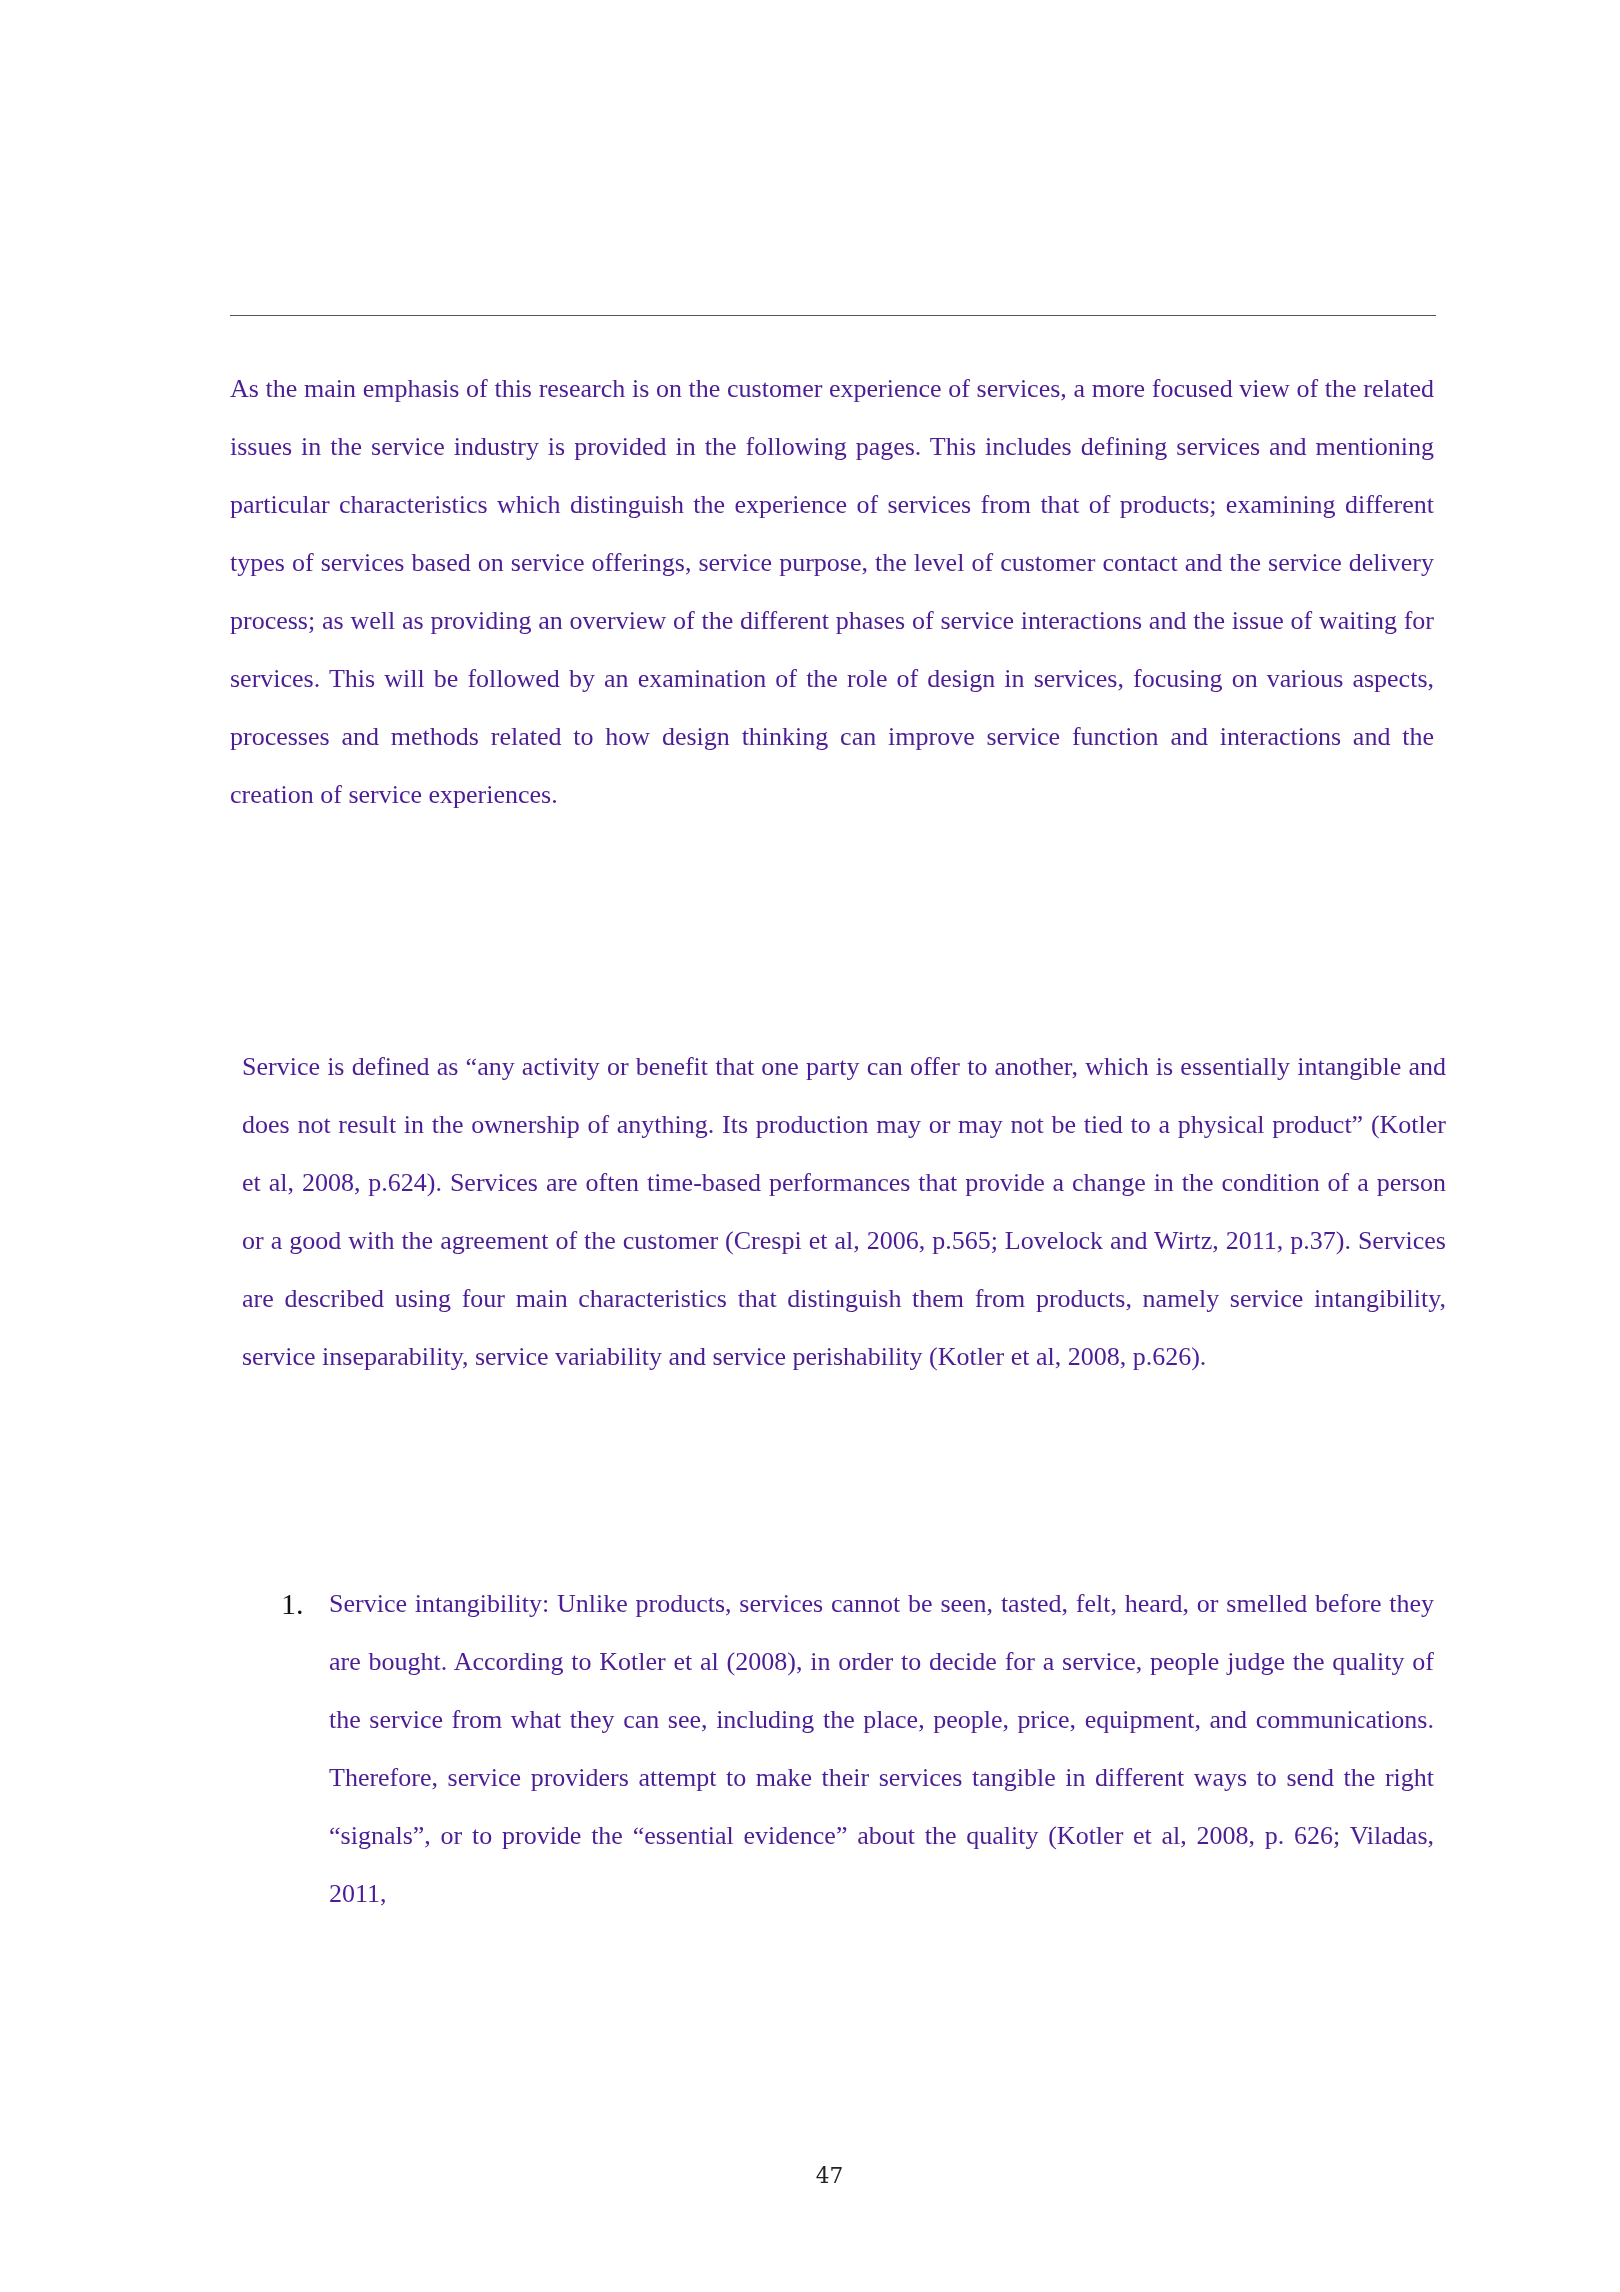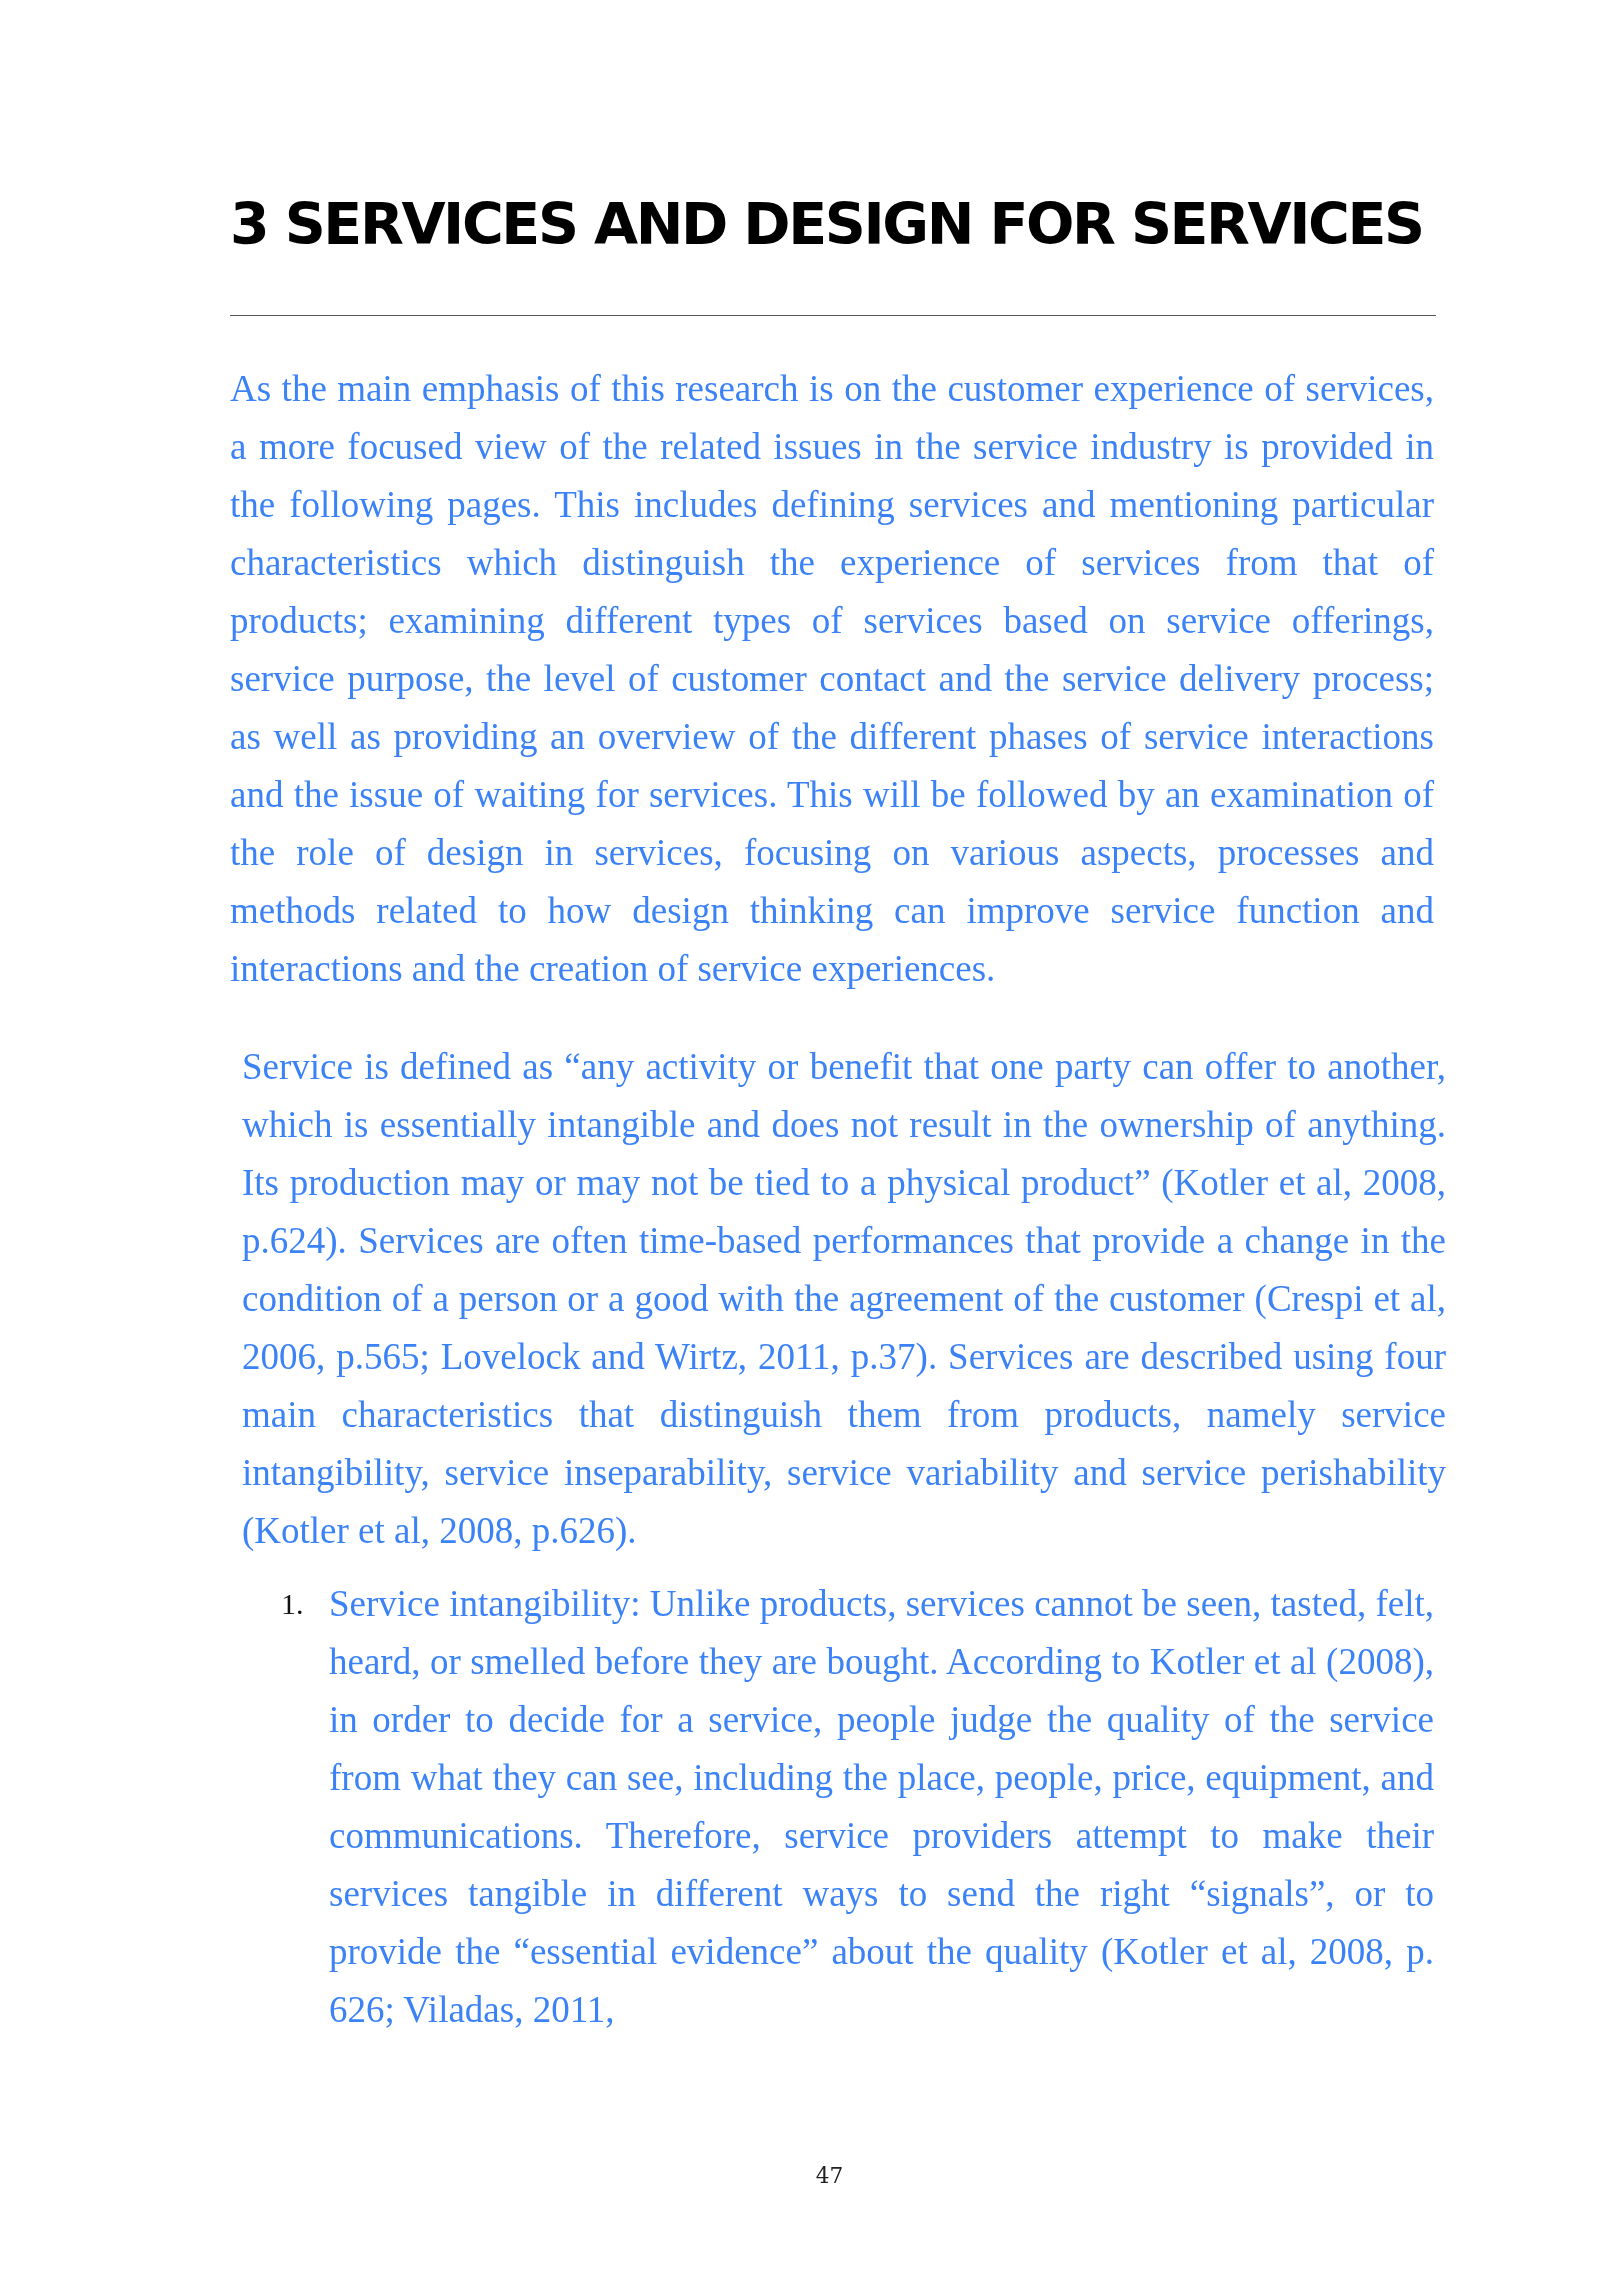--- a/index.html
+++ b/index.html
@@ -37,24 +37,24 @@
     .title-rule {
       position: absolute;
       left: 230px;
       top: 315px;
       width: 1206px;
       height: 0;
       border-top: 1.5px solid #555;
     }
     .body-text {
       font-family: "Liberation Serif", serif;
-      font-size: 37px;
+      font-size: 26px;
       line-height: 58px;
       text-align: justify;
-      color: #3b82f6;
+      color: #4c1d95;
       margin: 0;
     }
     .intro {
       position: absolute;
       left: 230px;
       top: 360px;
       width: 1204px;
     }
     .section-heading {
       position: absolute;
@@ -105,21 +105,20 @@
       font-family: "DejaVu Serif", serif;
       font-size: 21.6px;
       color: #222;
     }
   </style>
 </head>
 <body>
 
 <div class="page">
 
-  <h1 class="chapter-title">3 SERVICES AND DESIGN FOR SERVICES</h1>
 
   <div class="title-rule"></div>
 
   <p class="body-text intro">As the main emphasis of this research is on the customer experience of services, a more focused view of the related issues in the service industry is provided in the following pages. This includes defining services and mentioning particular characteristics which distinguish the experience of services from that of products; examining different types of services based on service offerings, service purpose, the level of customer contact and the service delivery process; as well as providing an overview of the different phases of service interactions and the issue of waiting for services. This will be followed by an examination of the role of design in services, focusing on various aspects, processes and methods related to how design thinking can improve service function and interactions and the creation of service experiences.</p>
 
 
   <p class="body-text para2">Service is defined as “any activity or benefit that one party can offer to another, which is essentially intangible and does not result in the ownership of anything. Its production may or may not be tied to a physical product” (Kotler et al, 2008, p.624). Services are often time-based performances that provide a change in the condition of a person or a good with the agreement of the customer (Crespi et al, 2006, p.565; Lovelock and Wirtz, 2011, p.37). Services are described using four main characteristics that distinguish them from products, namely service intangibility, service inseparability, service variability and service perishability (Kotler et al, 2008, p.626).</p>
 
   <ol class="list">
     <li class="list-item">

